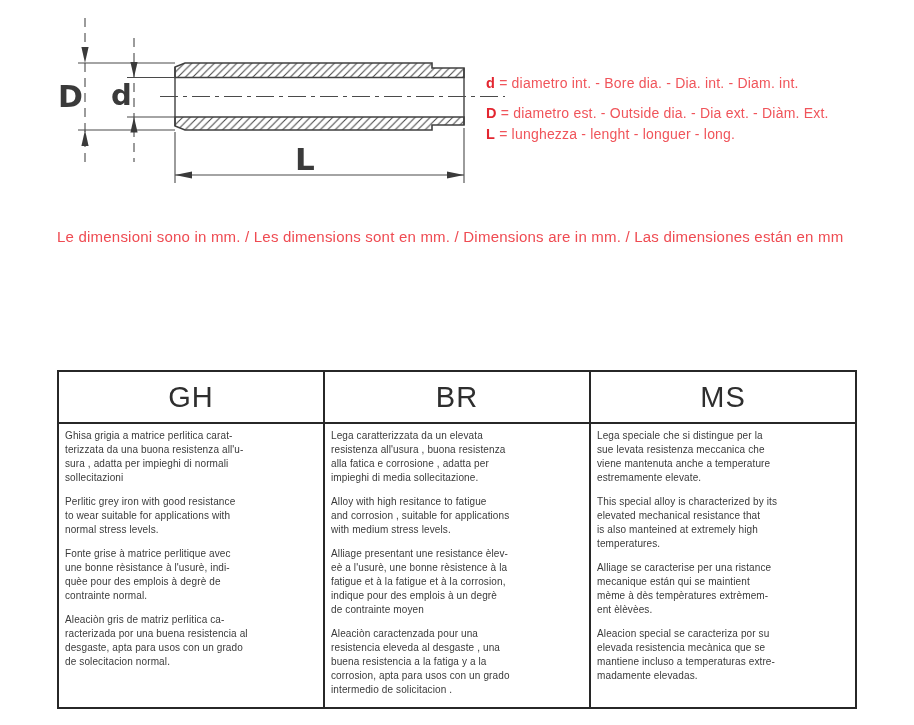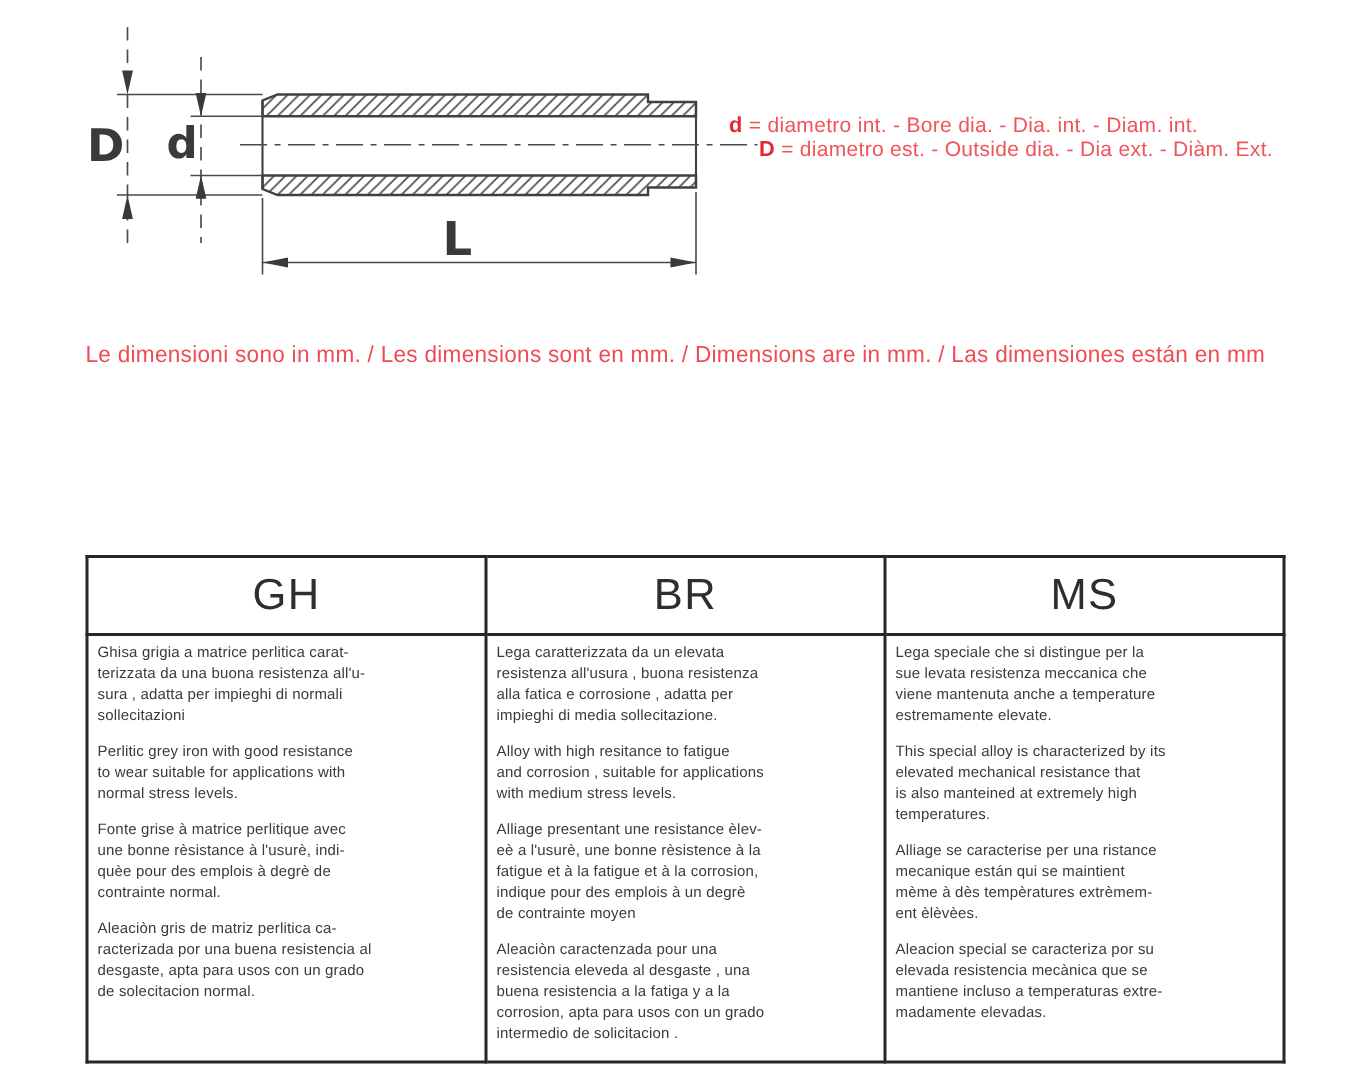--- a/index.html
+++ b/index.html
@@ -8,21 +8,21 @@
     font-family:"Liberation Sans",sans-serif;
   }
   
   #drawing{position:absolute;left:0;top:0;}
   .dim-label{font-family:"DejaVu Sans",sans-serif;font-weight:bold;fill:#3a3a3a;}
   
   .legend{position:absolute;left:486px;font-size:14px;letter-spacing:.2px;white-space:nowrap;}
   .legend .sym{font-weight:bold;color:#e32630;font-size:14.5px;}
   .legend .txt{color:#f0545a;}
   #legend-line-1{top:75px;}
-  #legend-line-2{top:91px;margin-left:20px;}
+  #legend-line-2{top:105px;}
   #legend-line-3{top:126px;}
   
   #dim-note{
     position:absolute;left:57px;top:228px;color:#ef4b52;font-size:15.5px;
     letter-spacing:.2px;white-space:nowrap;transform:scaleX(.97);transform-origin:left top;
   }
   
   #materials-table{
     position:absolute;left:57px;top:370px;width:800px;height:332px;
     border-collapse:collapse;table-layout:fixed;
@@ -87,20 +87,24 @@
   </svg>
 
   <div class="legend" id="legend-line-1">
     <span class="sym">d</span>
     <span class="txt">= diametro int. - Bore dia. - Dia. int. - Diam. int.</span>
   </div>
   <div class="legend" id="legend-line-2">
     <span class="sym">D</span>
     <span class="txt">= diametro est. - Outside dia. - Dia ext. - Diàm. Ext.</span>
   </div>
+  <div class="legend" id="legend-line-3">
+    <span class="sym">L</span>
+    <span class="txt">= lunghezza - lenght - longuer - long.</span>
+  </div>
 
   <div id="dim-note">Le dimensioni sono in mm. / Les dimensions sont en mm. / Dimensions are in mm. / Las dimensiones están en mm</div>
 
   <table id="materials-table">
     <thead>
       <tr>
         <th>GH</th>
         <th>BR</th>
         <th>MS</th>
       </tr>

